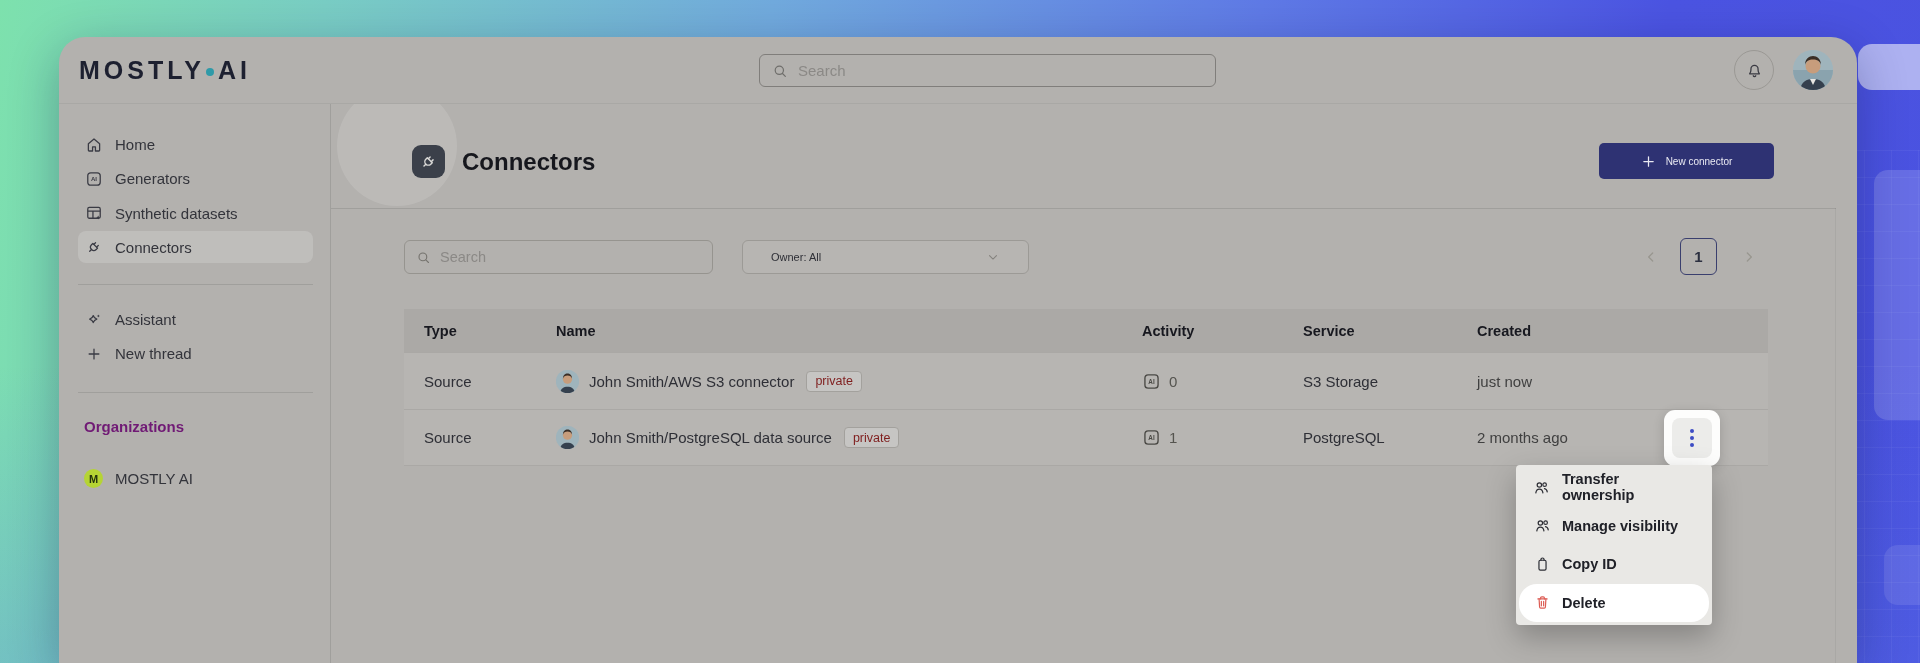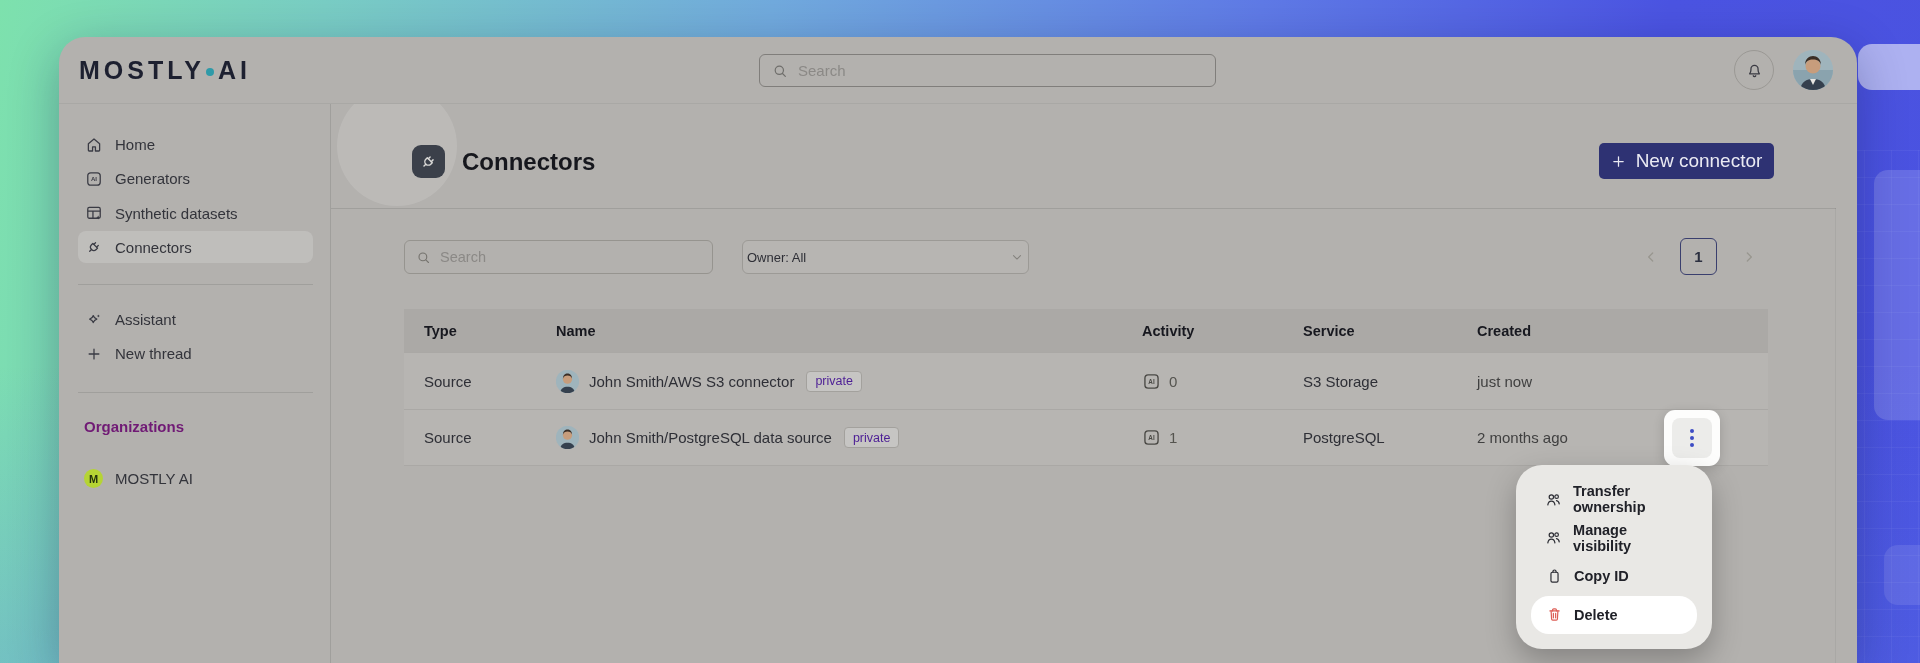--- a/index.html
+++ b/index.html
@@ -68,35 +68,35 @@
     background:rgba(0,0,0,0.05); }
 
   .page-icon { position:absolute; left:81px; top:41px; width:33px; height:33px;
     border-radius:9px; background:#3b404a; color:#d9d8d6; display:flex; align-items:center;
     justify-content:center; }
   .page-title { position:absolute; left:131px; top:41px; height:33px; display:flex;
     align-items:center; font-size:24px; font-weight:700; color:#16171d; }
   .primary-btn { position:absolute; left:1268px; top:39px; width:175px; height:36px;
     background:var(--accent,#2e3273); color:#eaeaf3; border:none; border-radius:5px;
     display:flex; align-items:center; justify-content:center; gap:10px; font-family:inherit;
-    font-size:19px; font-weight:500; cursor:pointer; }
+    font-size:10px; font-weight:500; cursor:pointer; }
   .head-divider { position:absolute; left:0; right:21px; top:104px; height:1px;
     background:rgba(0,0,0,0.10); }
 
   
   .filter-search { position:absolute; left:73px; top:136px; width:309px; height:34px;
     border:1px solid #96948f; border-radius:6px; display:flex; align-items:center;
     padding:0 11px; gap:9px; color:#76746f; }
   .filter-search input { flex:1; border:none; outline:none; background:transparent;
     font-family:inherit; font-size:14.5px; color:#3b3b40; }
   .filter-search input::placeholder { color:#8b8986; }
   .owner-select { position:absolute; left:411px; top:136px; width:287px; height:34px;
     border:1px solid #9c9a96; border-radius:6px; background:rgba(255,255,255,0.06);
-    display:flex; align-items:center; justify-content:space-between; padding:0 4px;
-    font-size:13px; color:#2e2f36; cursor:pointer; }
+    display:flex; align-items:center; justify-content:space-between; padding:0 28px;
+    font-size:11px; color:#2e2f36; cursor:pointer; }
   .owner-select .chev { color:#84827d; display:flex; }
   .pager-btn { position:absolute; top:140px; width:26px; height:26px; border:none;
     background:transparent; color:#98968f; display:flex; align-items:center;
     justify-content:center; cursor:pointer; }
   .pager-prev { left:1307px; } .pager-next { left:1405px; }
   .page-box { position:absolute; left:1349px; top:134px; width:37px; height:37px;
     border:1.5px solid #3a3f6e; border-radius:6px; display:flex; align-items:center;
     justify-content:center; font-size:15px; font-weight:700; color:#2c3040; cursor:pointer; }
 
   
@@ -106,36 +106,36 @@
   .t-head { height:43px; background:rgba(0,0,0,0.045); font-size:14.5px; font-weight:700;
     color:#17181f; }
   .t-row { height:57px; background:rgba(255,255,255,0.055);
     border-top:1px solid rgba(0,0,0,0.07); font-size:15px; color:#2e2f36; }
   .t-row:last-of-type { border-bottom:1px solid rgba(0,0,0,0.07); }
   .cell { padding-left:20px; display:flex; align-items:center; }
   .name-cell { gap:10px; padding-left:0; }
   .row-avatar { width:23px; height:23px; border-radius:50%; overflow:hidden; flex:none;
     background:#a9b6ba; }
   .badge { margin-left:2px; padding:2.5px 8px; border:1px solid #a3a19d; border-radius:4px;
-    font-size:12.5px; color:#4c1d95; background:rgba(255,255,255,0.22); }
+    font-size:12.5px; color:#7f1d1d; background:rgba(255,255,255,0.22); }
   .activity-cell { gap:8px; color:#55544f; }
   .activity-cell .ic { display:flex; color:#4a4945; }
   .created-cell { color:#404040; }
 
   
   .kebab { position:absolute; left:1333px; top:306px; width:56px; height:56px;
     background:#fdfdfc; border:none; border-radius:11px; cursor:pointer;
     box-shadow:0 3px 12px rgba(0,0,0,0.16); display:flex; align-items:center;
     justify-content:center; }
   .kebab-inner { width:40px; height:40px; border-radius:8px; background:#ececea;
     display:flex; align-items:center; justify-content:center; color:var(--kebab-dot,#3d4cc4); }
 
   
   .menu { position:absolute; left:1185px; top:361px; width:196px;
-    background:var(--menu-bg,#e9e8e5); border-radius:26px; padding:15px;
+    background:var(--menu-bg,#e9e8e5); border-radius:4px; padding:3px;
     box-shadow:0 12px 30px rgba(0,0,0,0.26); }
   .menu-item { height:38.5px; display:flex; align-items:center; gap:11px; padding:0 14px;
     font-size:14.5px; font-weight:600; color:#202128; border-radius:18px; cursor:pointer; }
   .menu-item .ic { display:flex; width:18px; justify-content:center; color:#2c2d34; }
   .menu-item.highlighted { background:#ffffff; }
   .menu-item.danger .ic { color:var(--danger,#dd5d55); }
 
   svg { display:block; }
 </style>
 </head>

